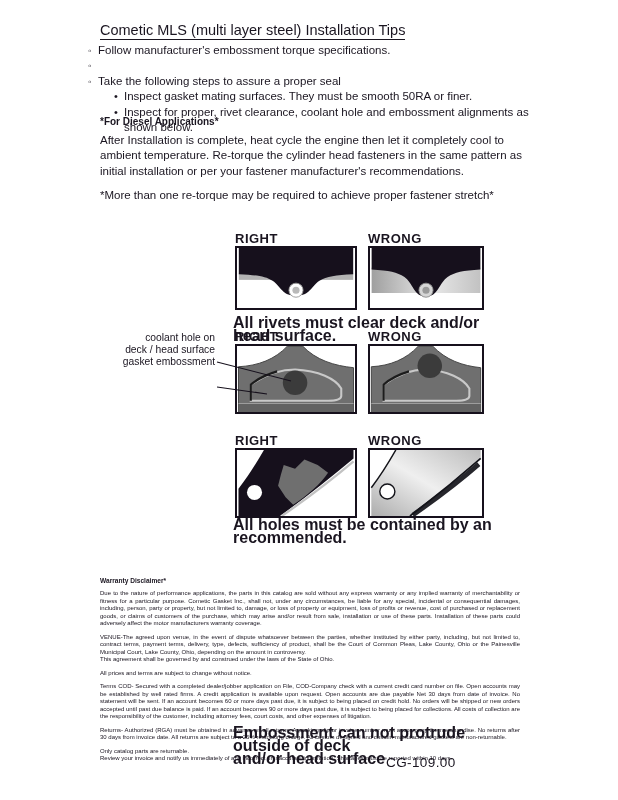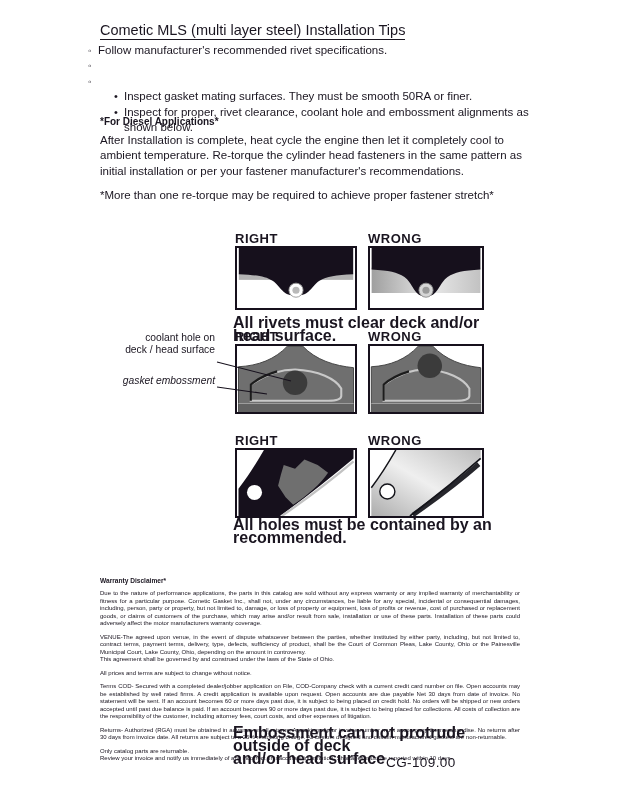--- a/index.html
+++ b/index.html
@@ -45,48 +45,49 @@
   .dbox { position:absolute; top:15px; border:2px solid #16101c; background:#fff; display:block; }
   .dbox.l { left:2px; }
   .dbox.r { left:135px; }
   .dcaption { position:absolute; left:0; width:270px; font-size:16px; font-weight:bold; line-height:13px; }
 
   
   .side-labels {
     left:103px; top:332px; width:112px;
     text-align:right; font-size:10.3px; line-height:11.6px;
   }
-  .side-labels .gap { margin-top:20px;font-style:italic; }
+  .side-labels .gap { margin-top:1px; }
 
   
   .overlay { left:0; top:0; width:618px; height:800px; pointer-events:none; }
 
   
   .warranty { left:100px; top:577px; width:420px; }
   .warranty-heading { font-size:6.6px; font-weight:bold; margin-bottom:6px; }
   .warranty p { font-size:6px; line-height:7.5px; margin-bottom:6px; text-align:justify; }
   .warranty p.tight { margin-bottom:0; }
 
   .footer-code { left:386px; top:755px; font-size:13.5px; letter-spacing:0.4px; }
 </style>
 </head>
 <body>
 
 <div class="abs page-title">Cometic MLS (multi layer steel) Installation Tips</div>
 
 <div class="abs tips">
   <div class="b-row">
     <span class="b-marker">◦</span>
-    <span>Follow manufacturer's recommended rivet specifications.</span>
+    <span>Follow manufacturer's embossment torque specifications.</span>
   </div>
   <div class="b-row">
     <span class="b-marker">◦</span>
   </div>
   <div class="b-row">
     <span class="b-marker">◦</span>
+    <span>Take the following steps to assure a proper seal</span>
   </div>
   <div class="b-row sub">
     <span class="b-marker">•</span>
     <span>Inspect gasket mating surfaces.  They must be smooth 50RA or finer.</span>
   </div>
   <div class="b-row sub">
     <span class="b-marker">•</span>
     <span>Inspect for proper, rivet clearance, coolant hole and embossment alignments as shown below.</span>
   </div>
 </div>

